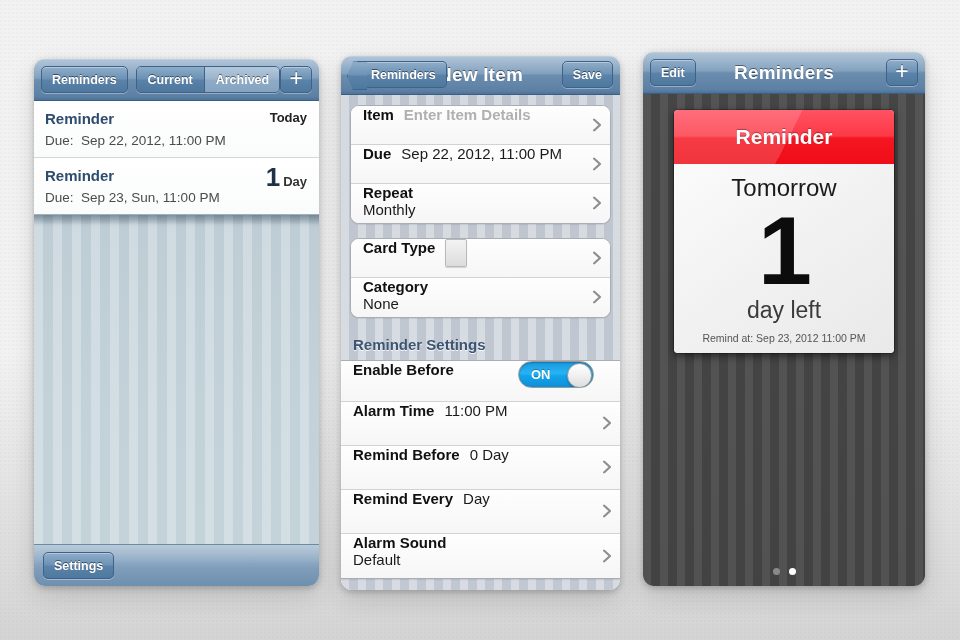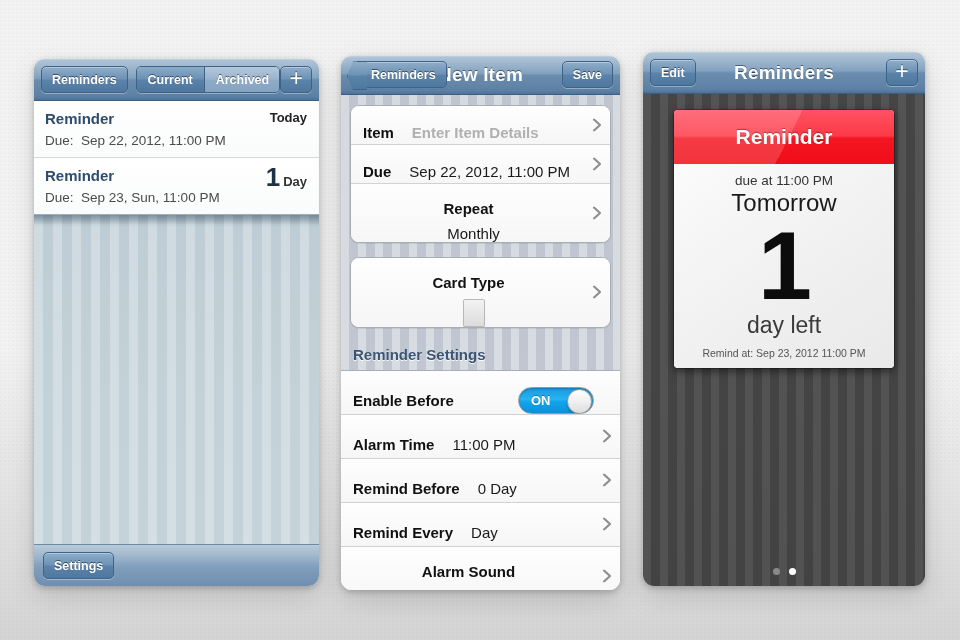--- a/index.html
+++ b/index.html
@@ -214,27 +214,26 @@
     background: #fff;
     border: 1px solid #a9aeb4;
     border-radius: 9px;
     overflow: hidden;
     box-shadow: 0 1px 1px rgba(0,0,0,0.08);
   }
   .group.flush { margin-left: 0; margin-right: 0; border-radius: 0; border-left: none; border-right: none; }
 
   .cell {
     position: relative;
-    display: flex; align-items: center;
+    display: flex; align-items: flex-start;
     min-height: 39px;
-    padding: 16px 26px 0 12px;
+    padding: 0 26px 0 12px;
     background: linear-gradient(to bottom, #fefefe 0%, #f6f6f6 100%);
     border-bottom: 1px solid #d2d2d2;
     cursor: pointer;
-    gap: 8px;
   }
   .cell:last-child { border-bottom: none; flex-direction: column; }
   .cell .label {
     font-size: 15px; font-weight: bold; color: #111;
     margin-right: 10px; white-space: nowrap;
   }
   .cell .value { font-size: 15px; color: #1a1a1a; }
   .cell .value.placeholder { color: #b0b0b0; font-weight: bold; }
   .chev {
     position: absolute; right: 9px; top: 50%;
@@ -476,20 +475,29 @@
             <span class="label">Card Type</span>
             <span class="card-icon">
               <span class="top"></span>
             </span>
             <span class="chev">
               <svg width="8" height="13" viewBox="0 0 8 13">
                   <path d="M1 1 L7 6.5 L1 12" fill="none" stroke="#8e8e93" stroke-width="2.2" stroke-linecap="round" stroke-linejoin="round"></path>
                 </svg>
             </span>
           </div>
+          <div class="cell">
+            <span class="label">Category</span>
+            <span class="value">None</span>
+            <span class="chev">
+              <svg width="8" height="13" viewBox="0 0 8 13">
+                  <path d="M1 1 L7 6.5 L1 12" fill="none" stroke="#8e8e93" stroke-width="2.2" stroke-linecap="round" stroke-linejoin="round"></path>
+                </svg>
+            </span>
+          </div>
         </div>
 
         <div class="section-header">Reminder Settings</div>
 
         <div class="group flush">
           <div class="cell" style="min-height:41px">
             <span class="label">Enable Before</span>
             <span class="spacer"></span>
             <span class="toggle">
               <span class="on-label">ON</span>
@@ -549,21 +557,20 @@
         </div>
       </div>
 
 
       <div class="dark-body">
         <div class="rcard">
           <div class="rcard-head">
             <span class="t">Reminder</span>
           </div>
           <div class="rcard-body">
-            <div class="rc-due">due at 11:00 PM</div>
             <div class="rc-when">Tomorrow</div>
             <div class="rc-num">1</div>
             <div class="rc-left">day left</div>
             <div class="rc-foot">Remind at: Sep 23, 2012 11:00 PM</div>
           </div>
         </div>
 
         <div class="page-dots">
           <div class="dot"></div>
           <div class="dot active"></div>

